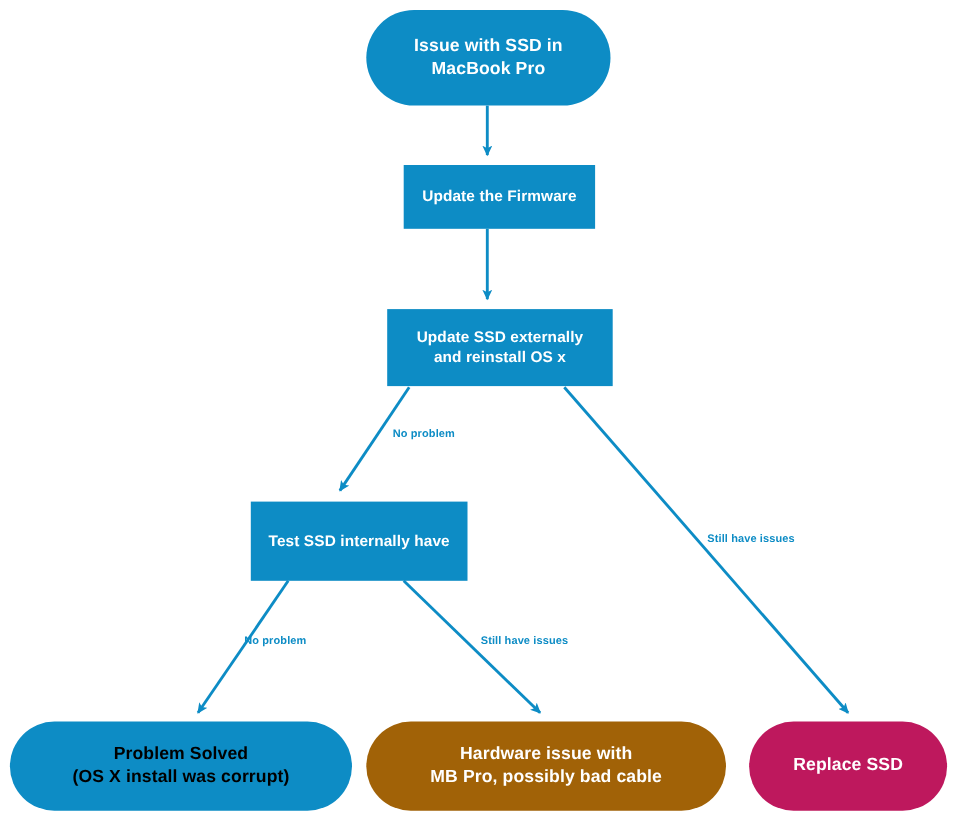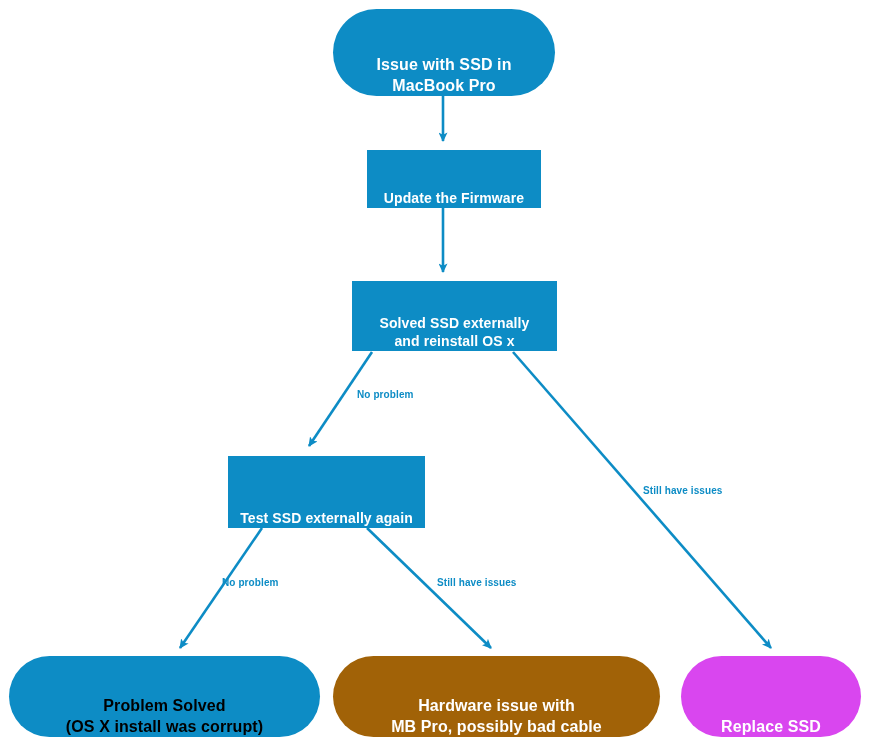--- a/index.html
+++ b/index.html
@@ -26,21 +26,21 @@
     width: 873px;
     height: 744px;
     pointer-events: none;
   }
   .node {
     position: absolute;
     box-sizing: border-box;
     background: #0d8cc5;
     color: #ffffff;
     display: flex;
-    align-items: flex-end;
+    align-items: center;
     justify-content: center;
     text-align: center;
     font-weight: bold;
     line-height: 1.28;
     letter-spacing: 0.1px;
     z-index: 3;
   }
   .node.pill {
     border-radius: 44px;
   }
@@ -86,35 +86,35 @@
 
   <div id="nodes-layer">
       <div class="node pill" style="left: 333px; top: 9px; width: 222px; height: 87px; font-size: 16px; background: rgb(13, 140, 197); color: rgb(255, 255, 255); border-radius: 43.5px;">
         <span class="node-label">Issue with SSD in
 MacBook Pro</span>
       </div>
       <div class="node rect" style="left: 356px; top: 150px; width: 174px; height: 58px; font-size: 14px; background: rgb(13, 140, 197); color: rgb(255, 255, 255);">
         <span class="node-label">Update the Firmware</span>
       </div>
       <div class="node rect" style="left: 341px; top: 281px; width: 205px; height: 70px; font-size: 14px; background: rgb(13, 140, 197); color: rgb(255, 255, 255);">
-        <span class="node-label">Solved SSD externally
+        <span class="node-label">Update SSD externally
 and reinstall OS x</span>
       </div>
       <div class="node rect" style="left: 217px; top: 456px; width: 197px; height: 72px; font-size: 14px; background: rgb(13, 140, 197); color: rgb(255, 255, 255);">
-        <span class="node-label">Test SSD externally again</span>
+        <span class="node-label">Test SSD internally have</span>
       </div>
       <div class="node pill" style="left: 9px; top: 656px; width: 311px; height: 81px; font-size: 16px; background: rgb(13, 140, 197); color: #000000; border-radius: 40.5px;">
         <span class="node-label">Problem Solved
 (OS X install was corrupt)</span>
       </div>
       <div class="node pill" style="left: 333px; top: 656px; width: 327px; height: 81px; font-size: 16px; background: #a16207; color: rgb(255, 255, 255); border-radius: 40.5px;">
         <span class="node-label">Hardware issue with
 MB Pro, possibly bad cable</span>
       </div>
-      <div class="node pill" style="left: 681px; top: 656px; width: 180px; height: 81px; font-size: 16px; background: #d946ef; color: rgb(255, 255, 255); border-radius: 40.5px;">
+      <div class="node pill" style="left: 681px; top: 656px; width: 180px; height: 81px; font-size: 16px; background: #be185d; color: rgb(255, 255, 255); border-radius: 40.5px;">
         <span class="node-label">Replace SSD</span>
       </div>
     </div>
   <div id="labels-layer">
       <div class="edge-label" style="left: 357px; top: 389px; color: rgb(13, 140, 197);">No problem</div>
       <div class="edge-label" style="left: 643px; top: 485px; color: rgb(13, 140, 197);">Still have issues</div>
       <div class="edge-label" style="left: 222px; top: 577px; color: rgb(13, 140, 197);">No problem</div>
       <div class="edge-label" style="left: 437px; top: 577px; color: rgb(13, 140, 197);">Still have issues</div>
     </div>
 

